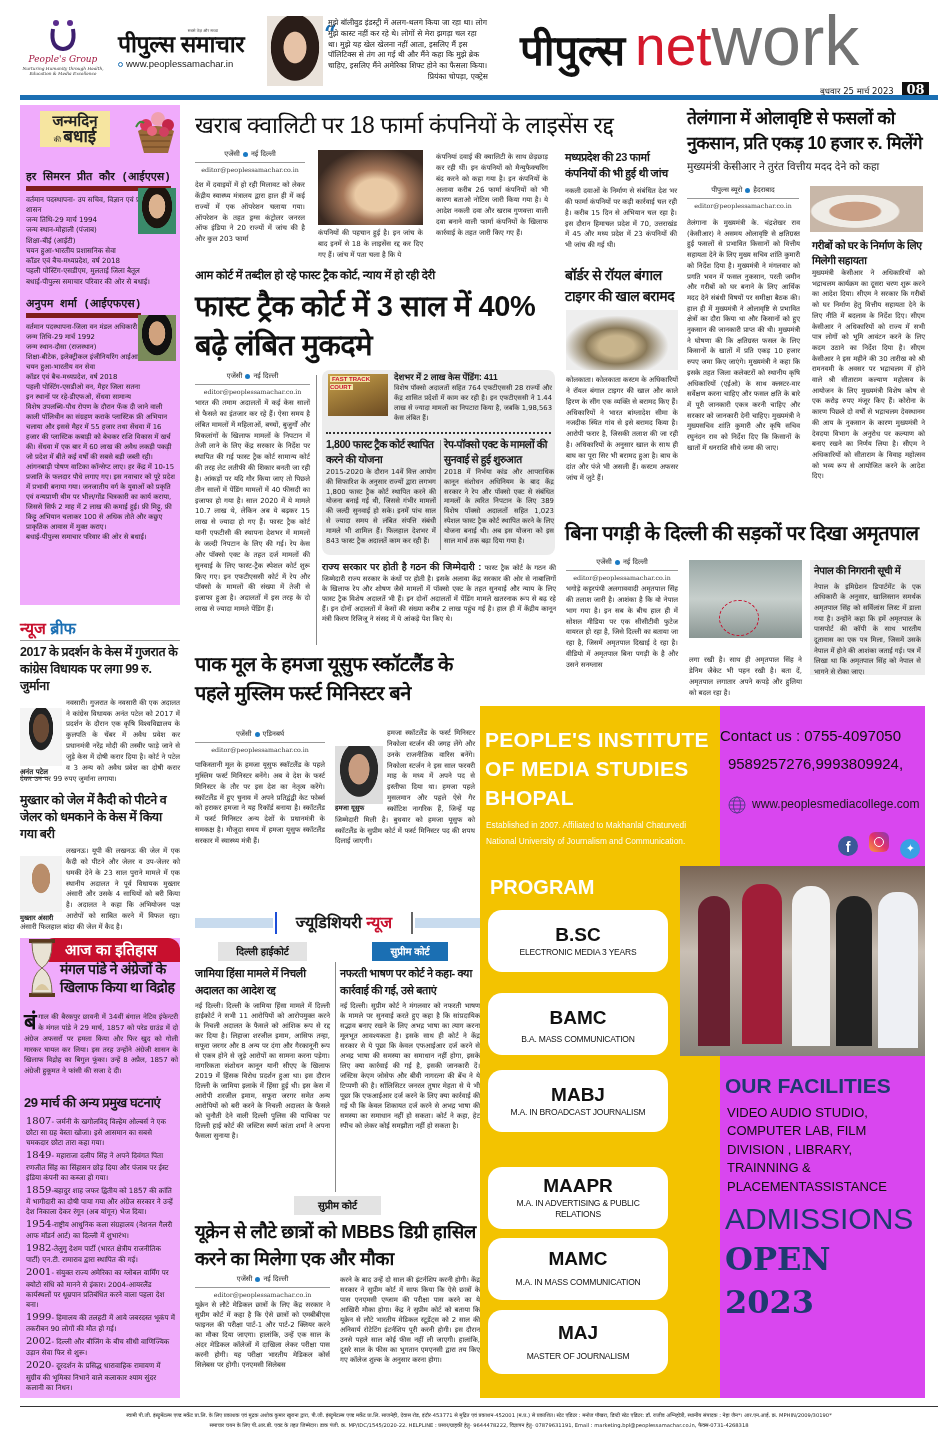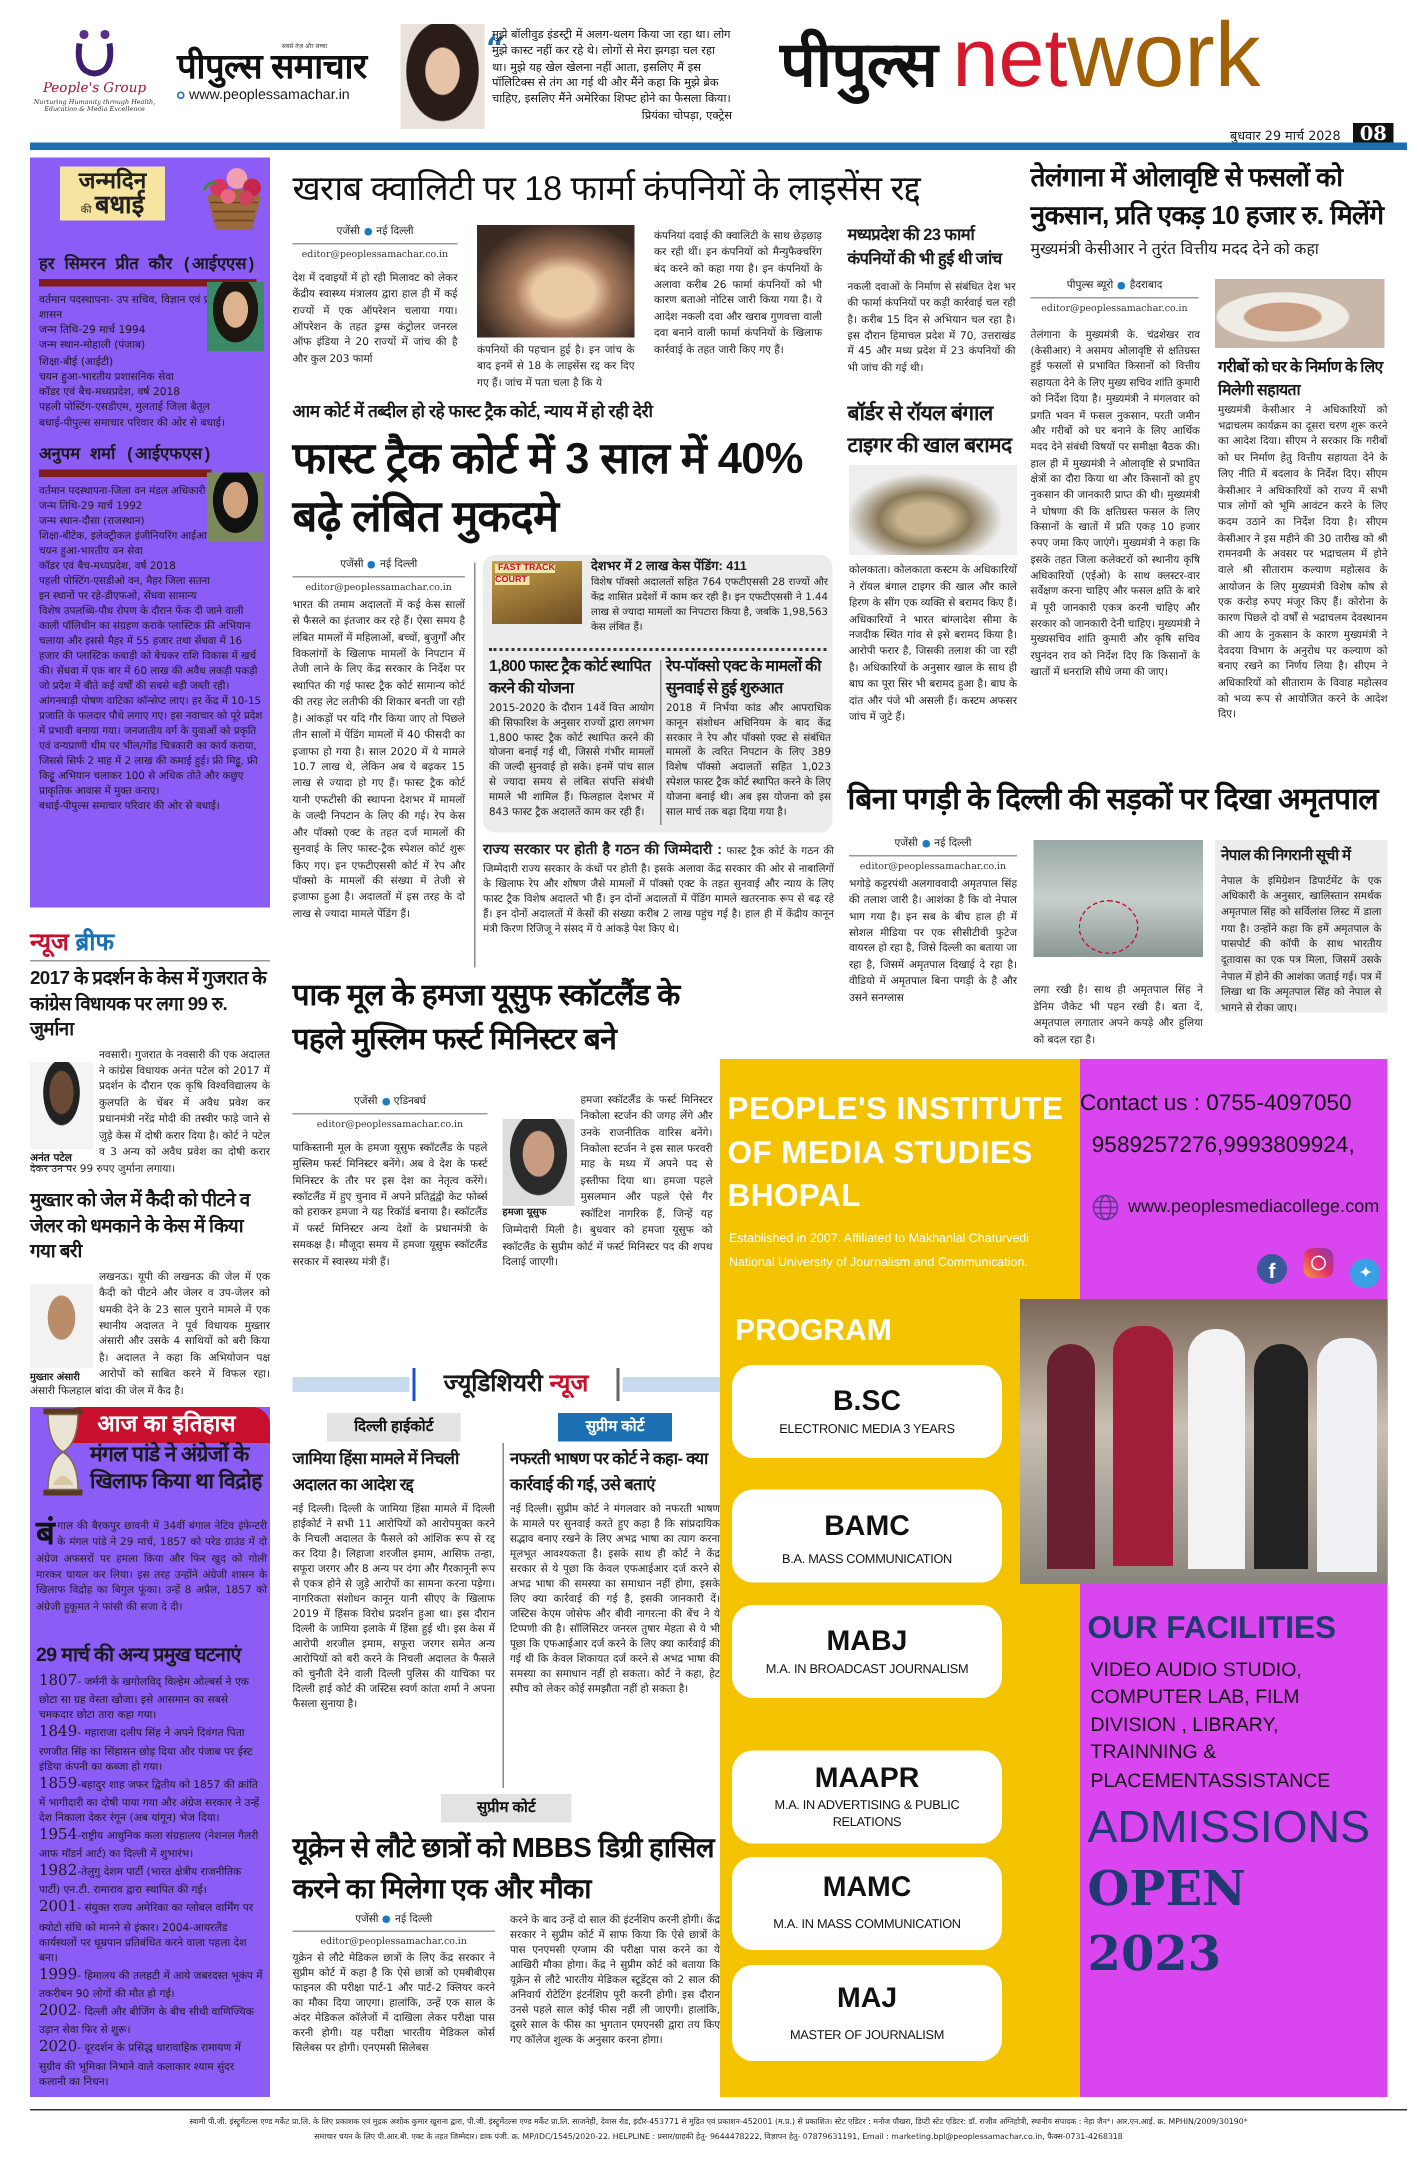--- a/index.html
+++ b/index.html
@@ -12,21 +12,21 @@
 .body{font-size:7px;line-height:1.55;text-align:justify;color:#222}
 .byline{text-align:center;font-size:7px;color:#222}
 .byline .dot{display:inline-block;width:5px;height:5px;border-radius:50%;background:#1a7ac4;margin:0 3px;vertical-align:middle}
 .email{text-align:center;font-family:"DejaVu Serif",serif;font-size:6.3px;color:#333;border-top:1px solid #999;padding-top:3px;margin-top:3px}
 .photo{background:linear-gradient(135deg,#8a7a6a,#c9b8a2 45%,#5a4b3e);}
 .vrule{position:absolute;width:1px;background:#888}
 
 .blue-bar{position:absolute;left:20px;top:95px;width:918px;height:5px;background:#1b6fb3}
 .pg-num{background:#111;color:#fff;font-family:"DejaVu Serif",serif;font-weight:bold;font-size:13px;padding:0 4px}
 
-.cream{background:#8b5cf6}
+.cream{background:#f0abfc}
 .bday-title{font-family:"Liberation Sans",sans-serif;font-weight:bold;color:#222}
 .person-name{font-size:11px;font-weight:bold;font-family:Liberation Mono, monospace;border-bottom:5px solid #7f1d1d;display:inline-block;padding-bottom:1px}
 .bio{font-size:7.1px;line-height:1.45}
 .section-tag{font-family:"Liberation Sans",sans-serif;font-weight:bold;font-size:16px}
 .brief-hl{font-family:"Liberation Sans",sans-serif;font-weight:bold;font-size:12.5px;line-height:1.35;letter-spacing:-0.4px}
 .red-banner{background:#c8102e;color:#fff;border-radius:12px 12px 0 0;text-align:center;font-family:"Liberation Sans",sans-serif;font-weight:bold;font-size:15px}
 .hist-list{font-size:7.1px;line-height:1.42}
 .hist-list .yr{font-family:"DejaVu Serif",serif;font-size:10px}
 
 .ad-yellow{background:#f3c300}
@@ -62,24 +62,24 @@
 
   <div class="abs photo" style="left:267px;top:16px;width:56px;height:70px;background:radial-gradient(ellipse at 50% 45%,#e6c2a6 0 28%,#2a1d18 30% 60%,#e9e2da 62%)"></div>
   <div class="abs" style="left:324px;top:22px;width:10px;height:14px;color:#1b6fb3;font-size:22px;line-height:1;font-family:'DejaVu Serif',serif;font-weight:bold">“</div>
   <div class="abs" style="left:328px;top:18px;width:160px;font-size:7.6px;line-height:1.42;color:#111">
     <span>मुझे बॉलीवुड इंडस्ट्री में अलग-थलग किया जा रहा था। लोग मुझे कास्ट नहीं कर रहे थे। लोगों से मेरा झगड़ा चल रहा था। मुझे यह खेल खेलना नहीं आता, इसलिए मैं इस पॉलिटिक्स से तंग आ गई थी और मैंने कहा कि मुझे ब्रेक चाहिए, इसलिए मैंने अमेरिका शिफ्ट होने का फैसला किया।</span>
     <div style="text-align:right">प्रियंका चोपड़ा, एक्ट्रेस</div>
   </div>
 
   <div class="abs" style="left:520px;top:6px;white-space:nowrap">
     <span class="hl" style="font-size:42px;line-height:1;color:#111;font-family:Liberation Mono, monospace">पीपुल्स</span>
-    <span class="lib" style="font-size:55px;line-height:1;color:#d4192c;margin-left:8px">net</span><span class="lib" style="font-size:61px;line-height:1;color:#a16207">work</span>
+    <span class="lib" style="font-size:55px;line-height:1;color:#d4192c;margin-left:8px">net</span><span class="lib" style="font-size:70px;line-height:1;color:#737373">work</span>
   </div>
   <div class="abs" style="left:820px;top:81px;white-space:nowrap;font-size:8.5px">
-    <span>बुधवार 29 मार्च 2028</span>
+    <span>बुधवार 25 मार्च 2023</span>
     <span class="pg-num" style="margin-left:6px">08</span>
   </div>
 </div>
 <div class="blue-bar"></div>
 
 <div class="abs cream" style="left:20px;top:105px;width:160px;height:500px;padding:4px 6px">
   <div class="abs" style="left:20px;top:6px;background:#f6e5a0;padding:2px 6px;width:70px;text-align:center;line-height:1">
     <div class="bday-title" style="font-size:15px">जन्मदिन</div>
     <span style="font-size:7px">की</span>
     <span class="bday-title" style="font-size:17px">बधाई</span>

